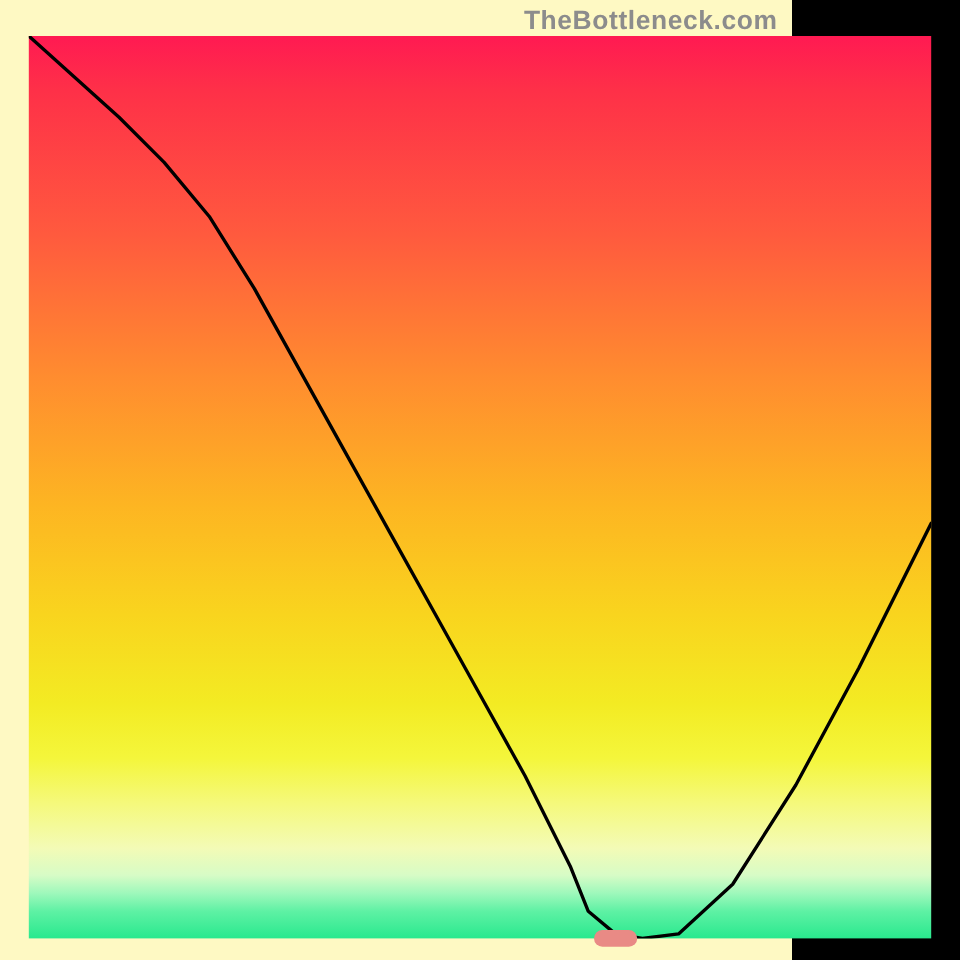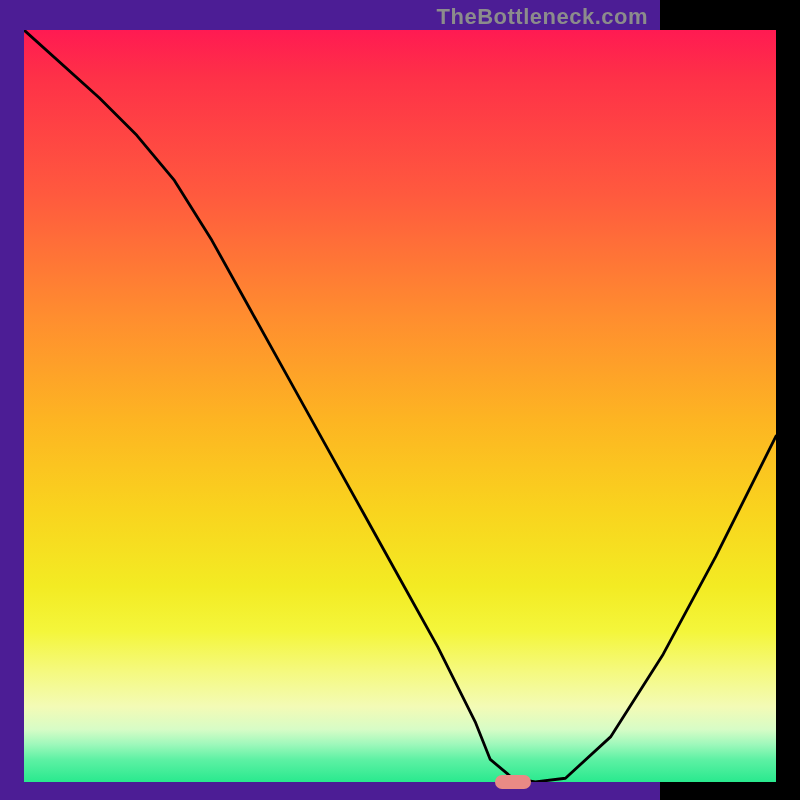--- a/index.html
+++ b/index.html
@@ -8,21 +8,21 @@
     width: 800px;
     height: 800px;
     background: #000;
     overflow: hidden;
     font-family: Arial, Helvetica, sans-serif;
   }
   .frame {
     position: relative;
     width: 660px;
     height: 800px;
-    background: #4c1d95;
+    background: #fef9c3;
   }
   .watermark {
     position: absolute;
     top: 4px;
     right: 12px;
     color: #8c8c8c;
     font-size: 22px;
     font-weight: 600;
     letter-spacing: 0.5px;
     user-select: none;

